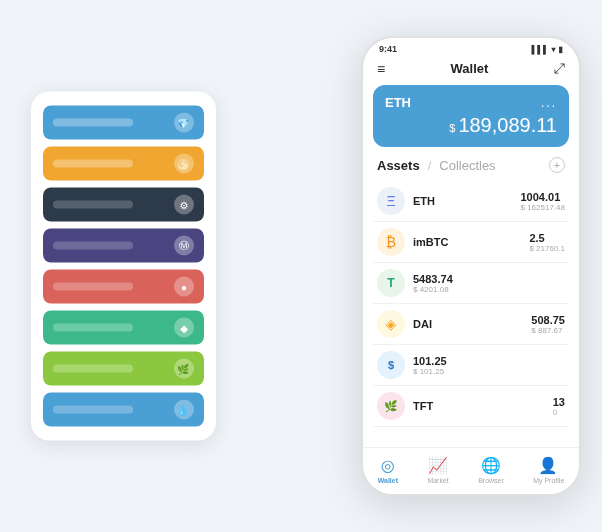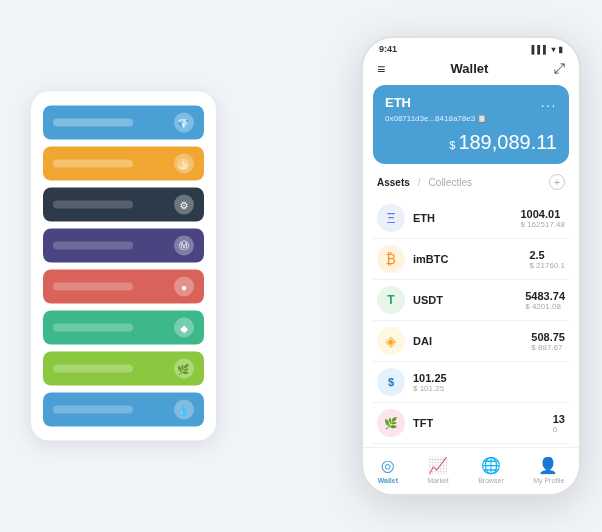--- a/index.html
+++ b/index.html
@@ -198,21 +198,21 @@
     .assets-header {
       display: flex;
       justify-content: space-between;
       align-items: center;
       padding: 0 14px 8px;
     }
 
     .assets-tabs {
       display: flex;
       gap: 8px;
-      font-size: 10px;
+      font-size: 13px;
     }
 
     .assets-tab-active {
       color: #222;
       font-weight: 600;
     }
 
     .assets-tab-divider {
       color: #ccc;
     }
@@ -405,21 +405,20 @@
       <span class="menu-icon">≡</span>
       <span class="header-title">Wallet</span>
       <span class="scan-icon">⤢</span>
     </div>
 
     <div class="eth-card">
       <div class="eth-card-header">
         <span class="eth-title">ETH</span>
         <span class="eth-more">...</span>
       </div>
-      <div class="eth-address">0x08711d3e...8418a78e3 📋</div>
       <div class="eth-balance">
         <span class="eth-currency">$</span><span>189,089.11</span>
       </div>
     </div>
 
     <div class="assets-header">
       <div class="assets-tabs">
         <span class="assets-tab-active">Assets</span>
         <span class="assets-tab-divider">/</span>
         <span class="assets-tab-inactive">Collectles</span>
@@ -439,21 +438,20 @@
       <div class="asset-item">
         <div class="asset-icon imbtc-icon">₿</div>
         <span class="asset-name">imBTC</span>
         <div class="asset-values">
           <div class="asset-amount">2.5</div>
           <div class="asset-usd">$ 21760.1</div>
         </div>
       </div>
       <div class="asset-item">
         <div class="asset-icon usdt-icon" style="font-weight:bold;font-size:12px;">T</div>
-        <span class="asset-name">USDT</span>
         <div class="asset-values">
           <div class="asset-amount">5483.74</div>
           <div class="asset-usd">$ 4201.08</div>
         </div>
       </div>
       <div class="asset-item">
         <div class="asset-icon dai-icon">◈</div>
         <span class="asset-name">DAI</span>
         <div class="asset-values">
           <div class="asset-amount">508.75</div>

